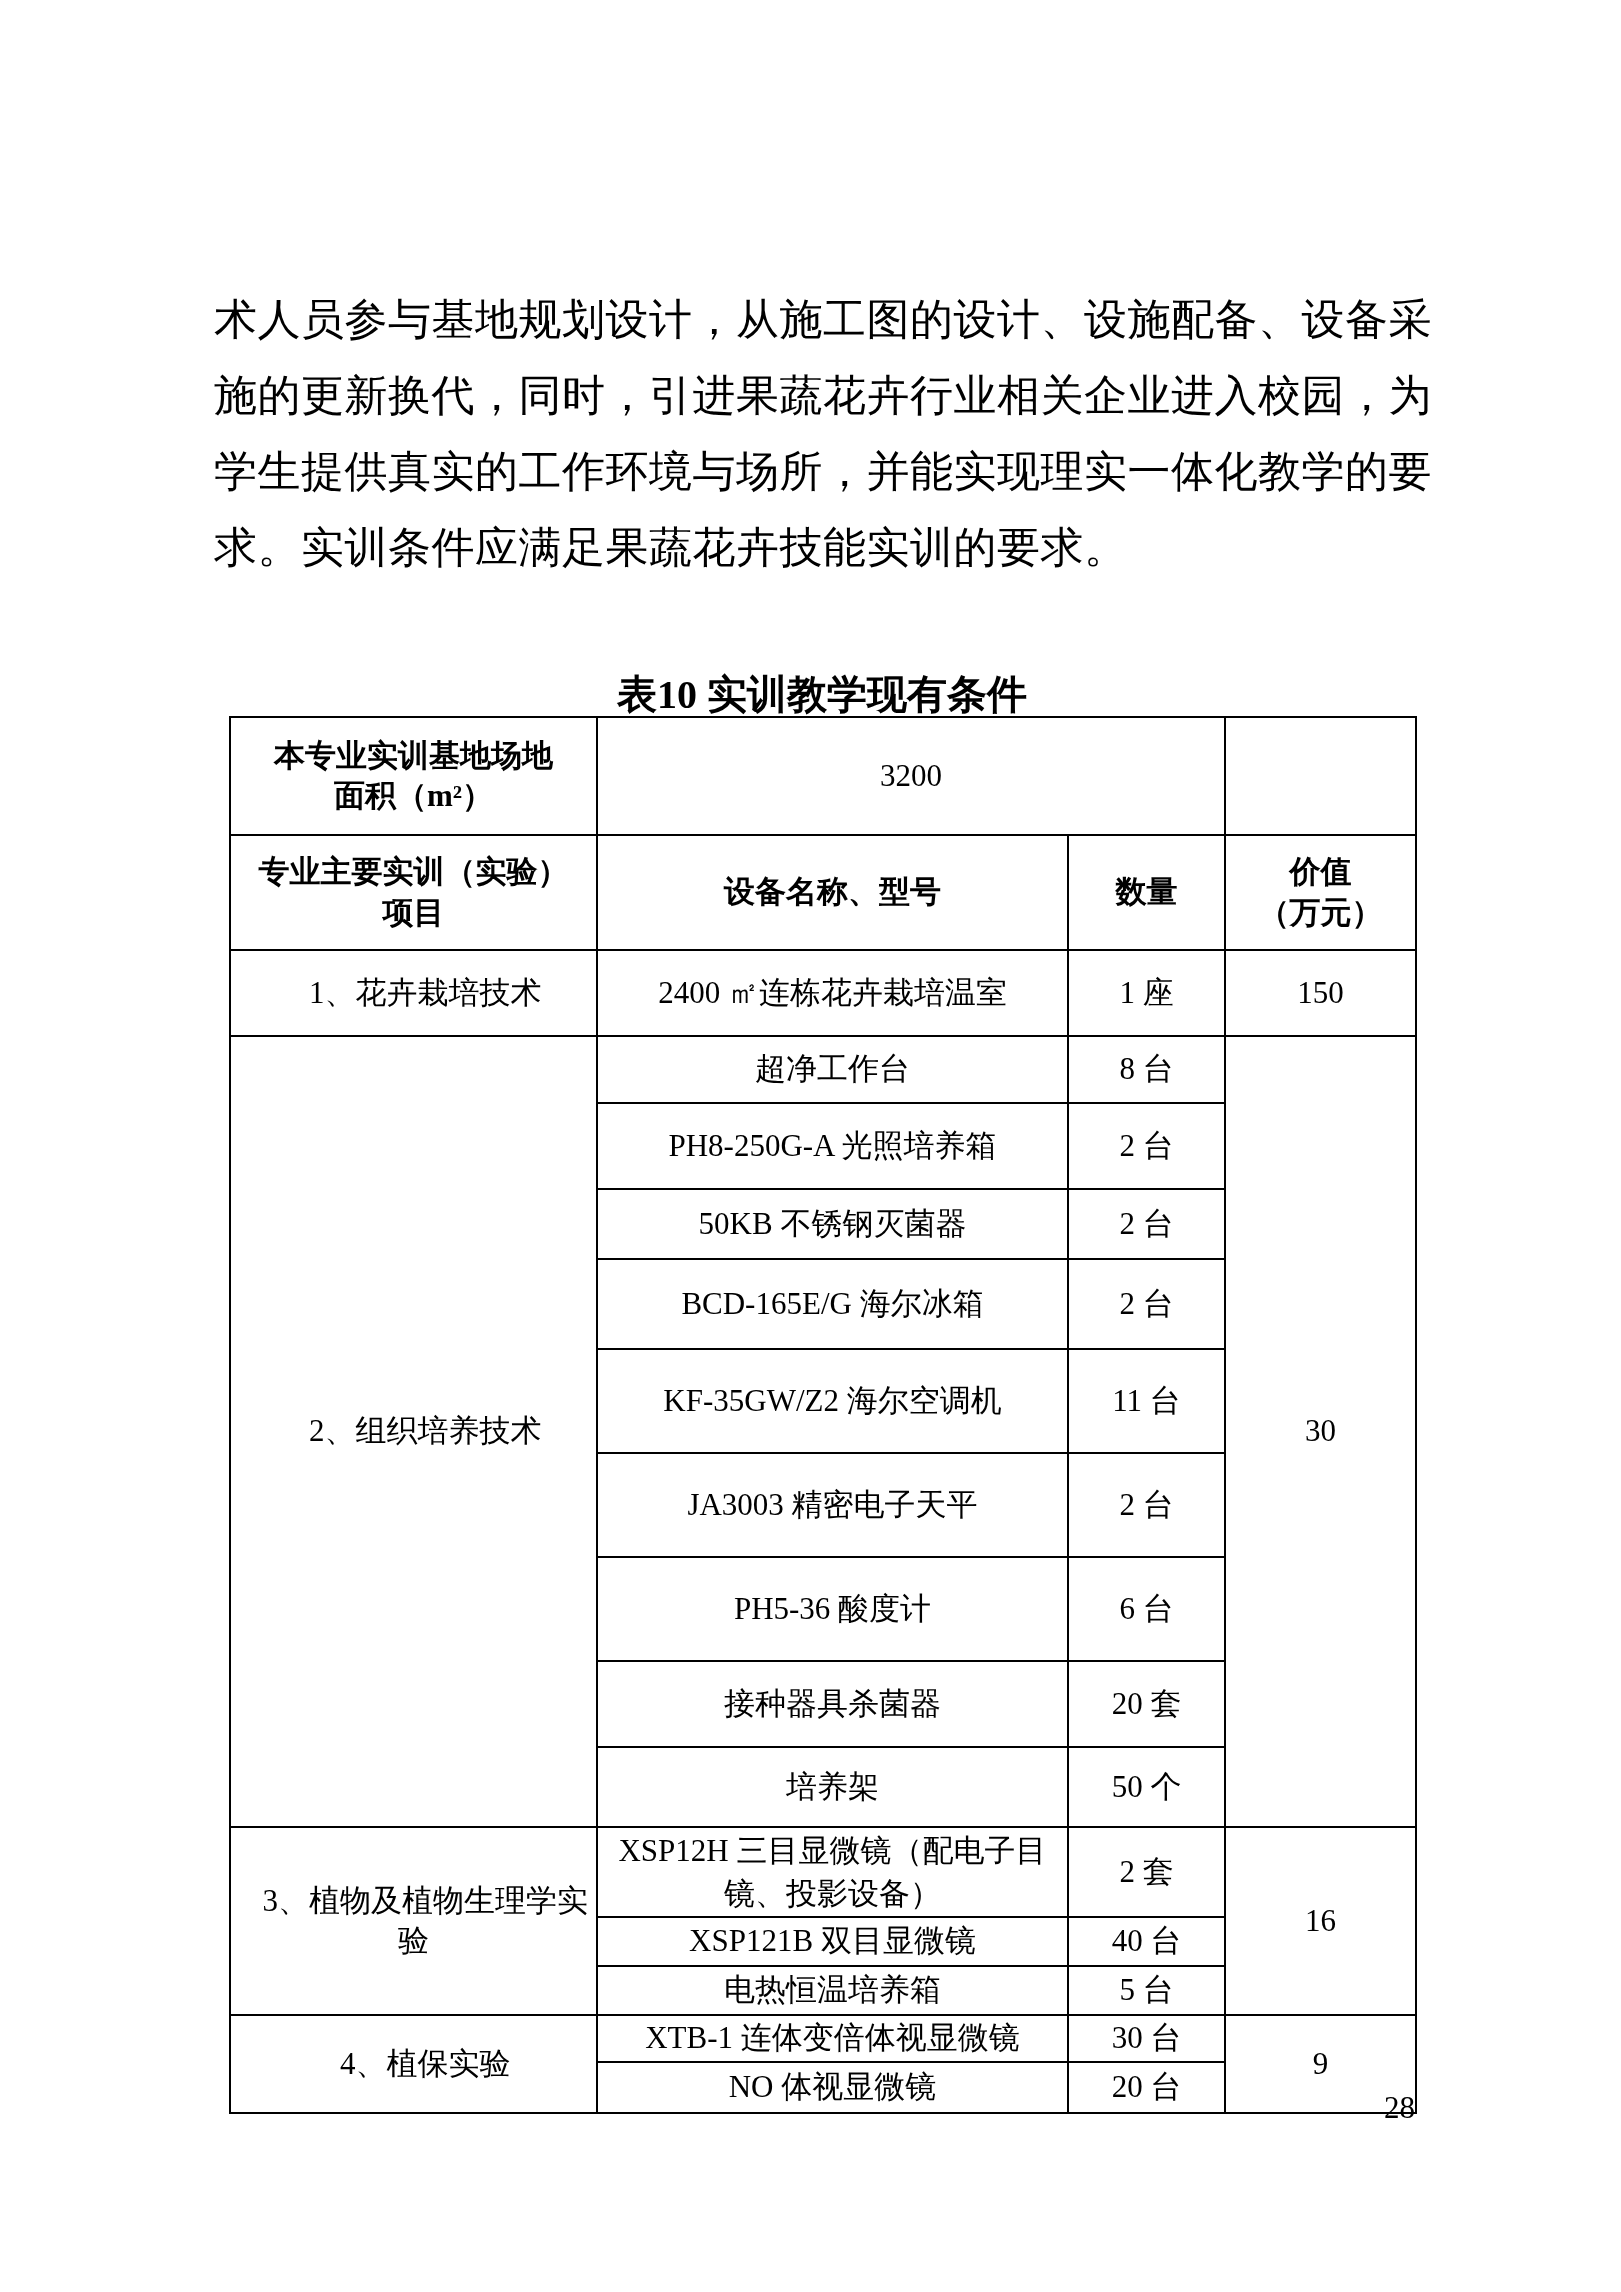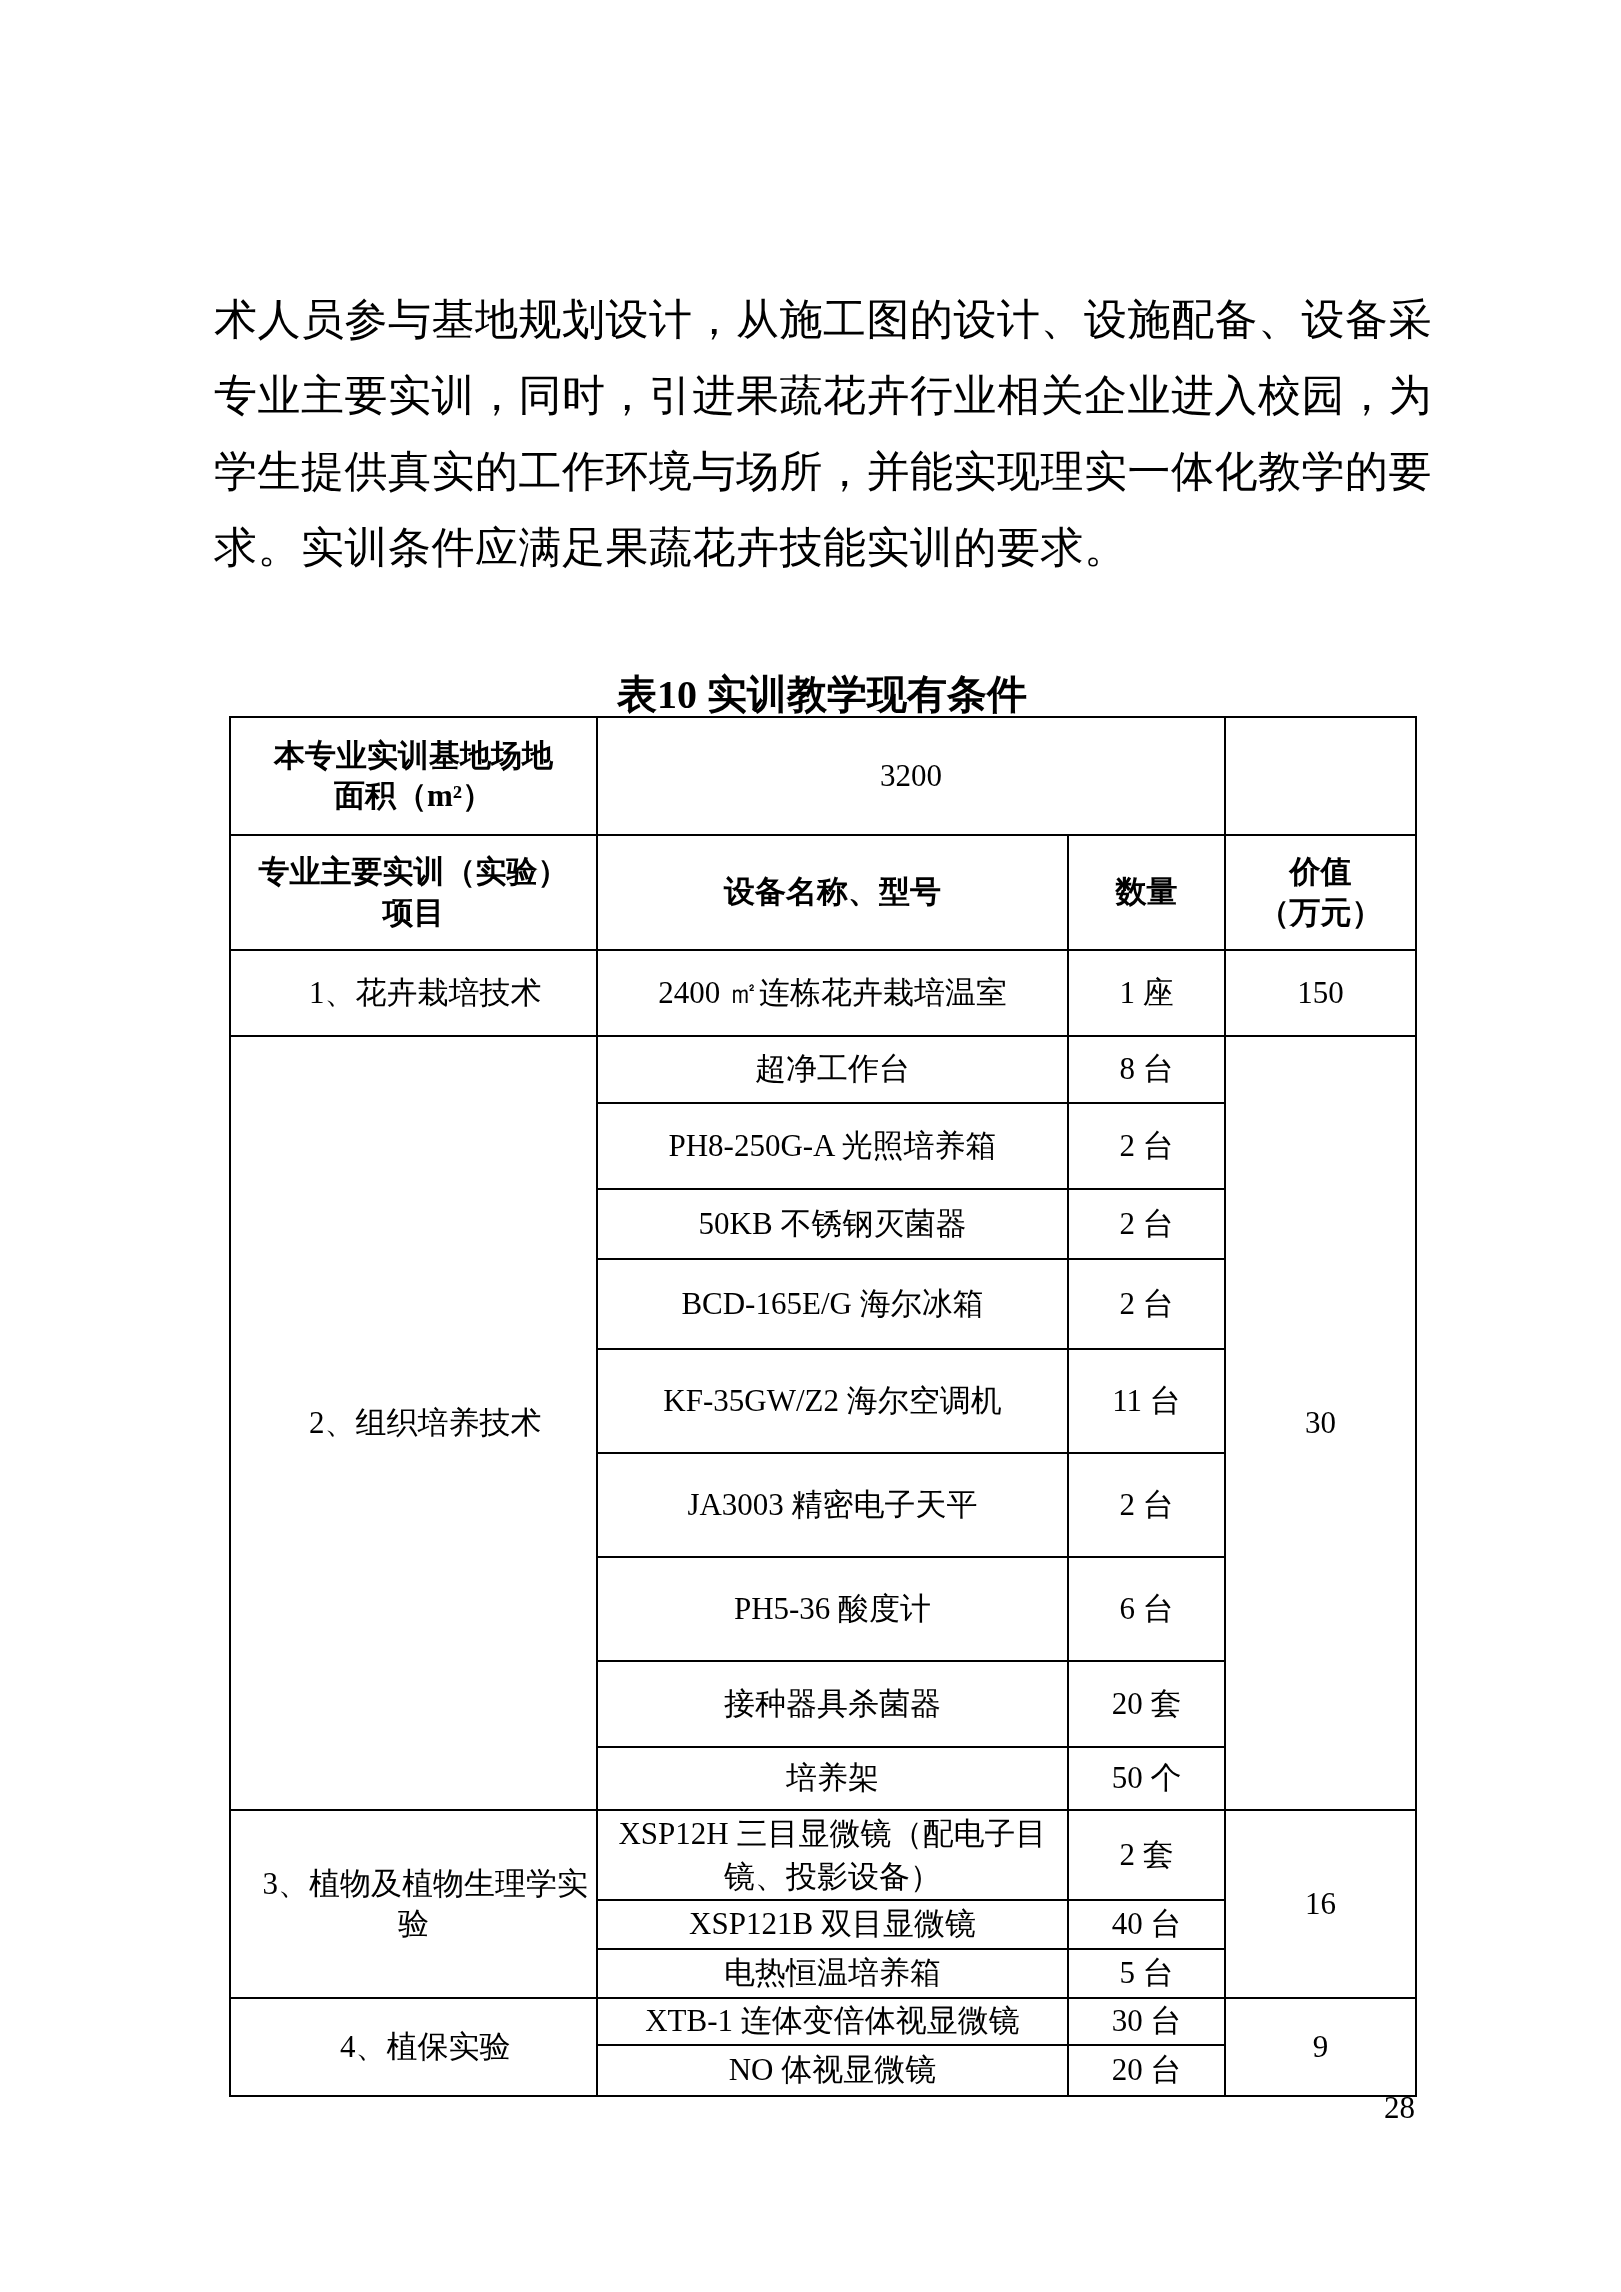--- a/index.html
+++ b/index.html
@@ -39,36 +39,36 @@
   td.hdr1 { font-size:32px; line-height:53px; }
   td.hdr  { font-size:32px; }
   td.project {
     text-align:left; padding-left:15.7px; padding-right:13.7px;
     text-indent:23.5px; line-height:45px;border-radius:10px;
   }
   .ln { display:block; }
   td.dev2 .ln { line-height:43px; }
   
   .h120{height:118px}.h117{height:115px}.h88{height:86px}.h68{height:67px}
-  .h76{height:70px}.h92{height:90px}.h90{height:104px}.h82{height:63px}
+  .h76{height:70px}.h92{height:90px}.h90{height:104px}.h82{height:80px}
   .h50{height:49px}.h48{height:47px}.h52{height:51px}
   
   .page-num {
     position:absolute; left:1384px; top:2090px;
     font-size:31px;
   }
 </style>
 </head>
 <body>
 
 <div class="page">
 
   <div class="para">
     <div class="pline">术人员参与基地规划设计，从施工图的设计、设施配备、设备采</div>
-    <div class="pline">专业主要实训，同时，引进果蔬花卉行业相关企业进入校园，为</div>
+    <div class="pline">施的更新换代，同时，引进果蔬花卉行业相关企业进入校园，为</div>
     <div class="pline">学生提供真实的工作环境与场所，并能实现理实一体化教学的要</div>
     <div class="pline">求。实训条件应满足果蔬花卉技能实训的要求。</div>
   </div>
 
   <div class="tbl-title">表10 实训教学现有条件</div>
 
   <table class="doc">
     <colgroup>
       <col style="width:367px">
       <col style="width:471px">

